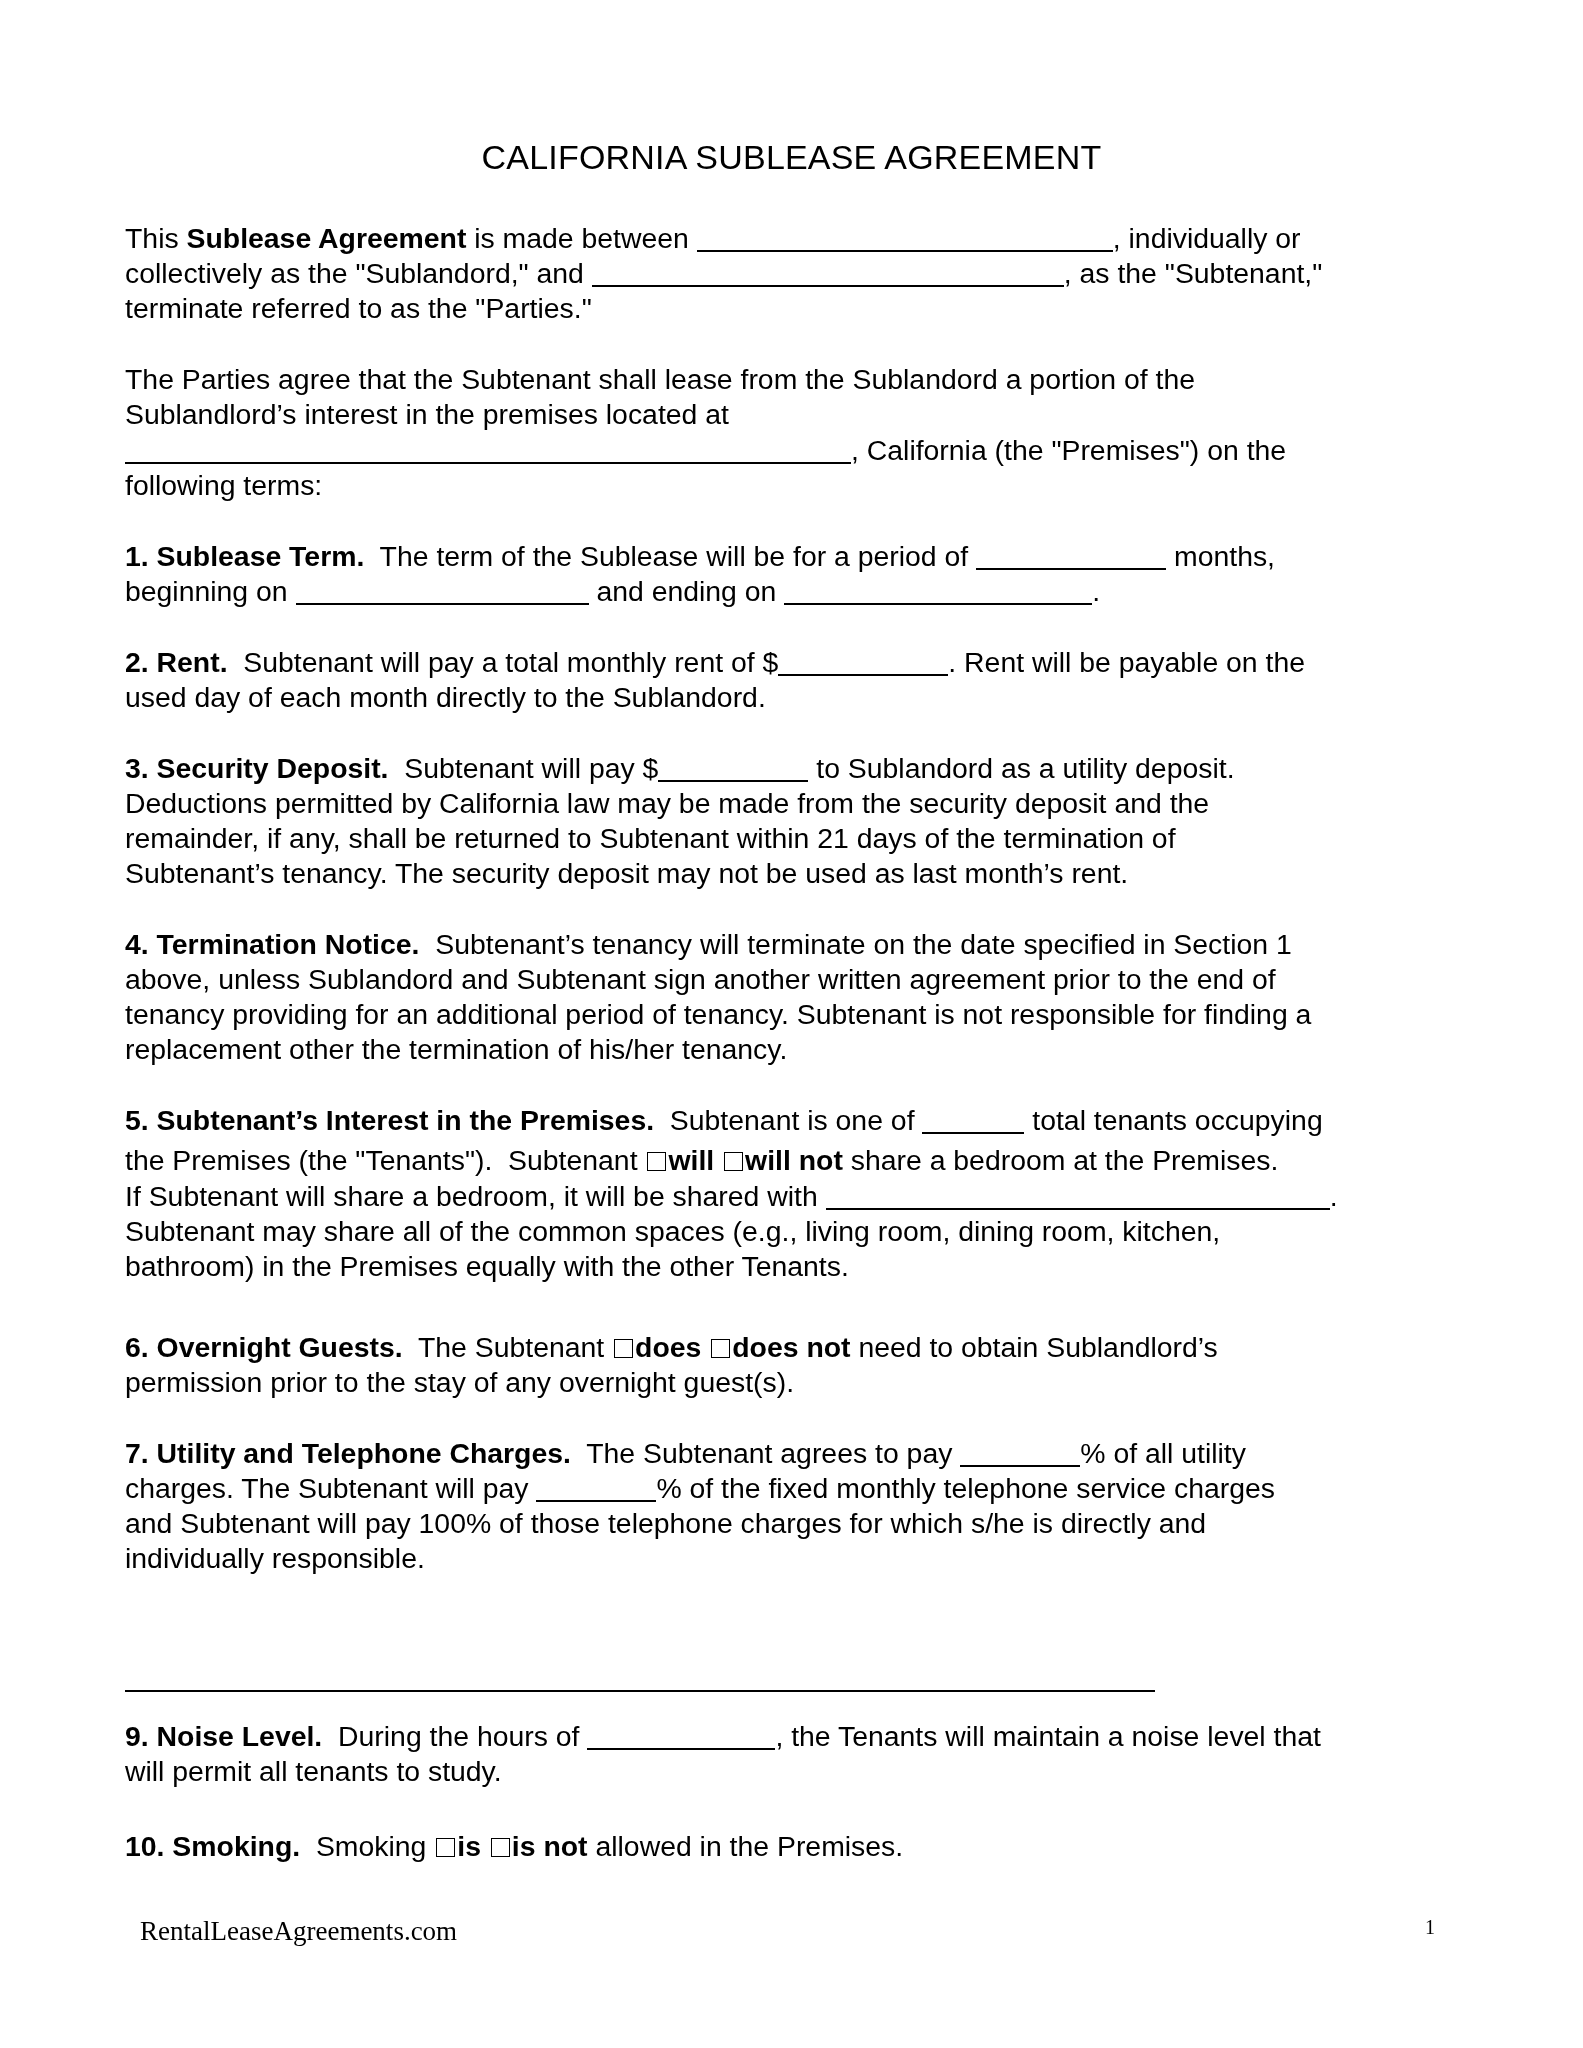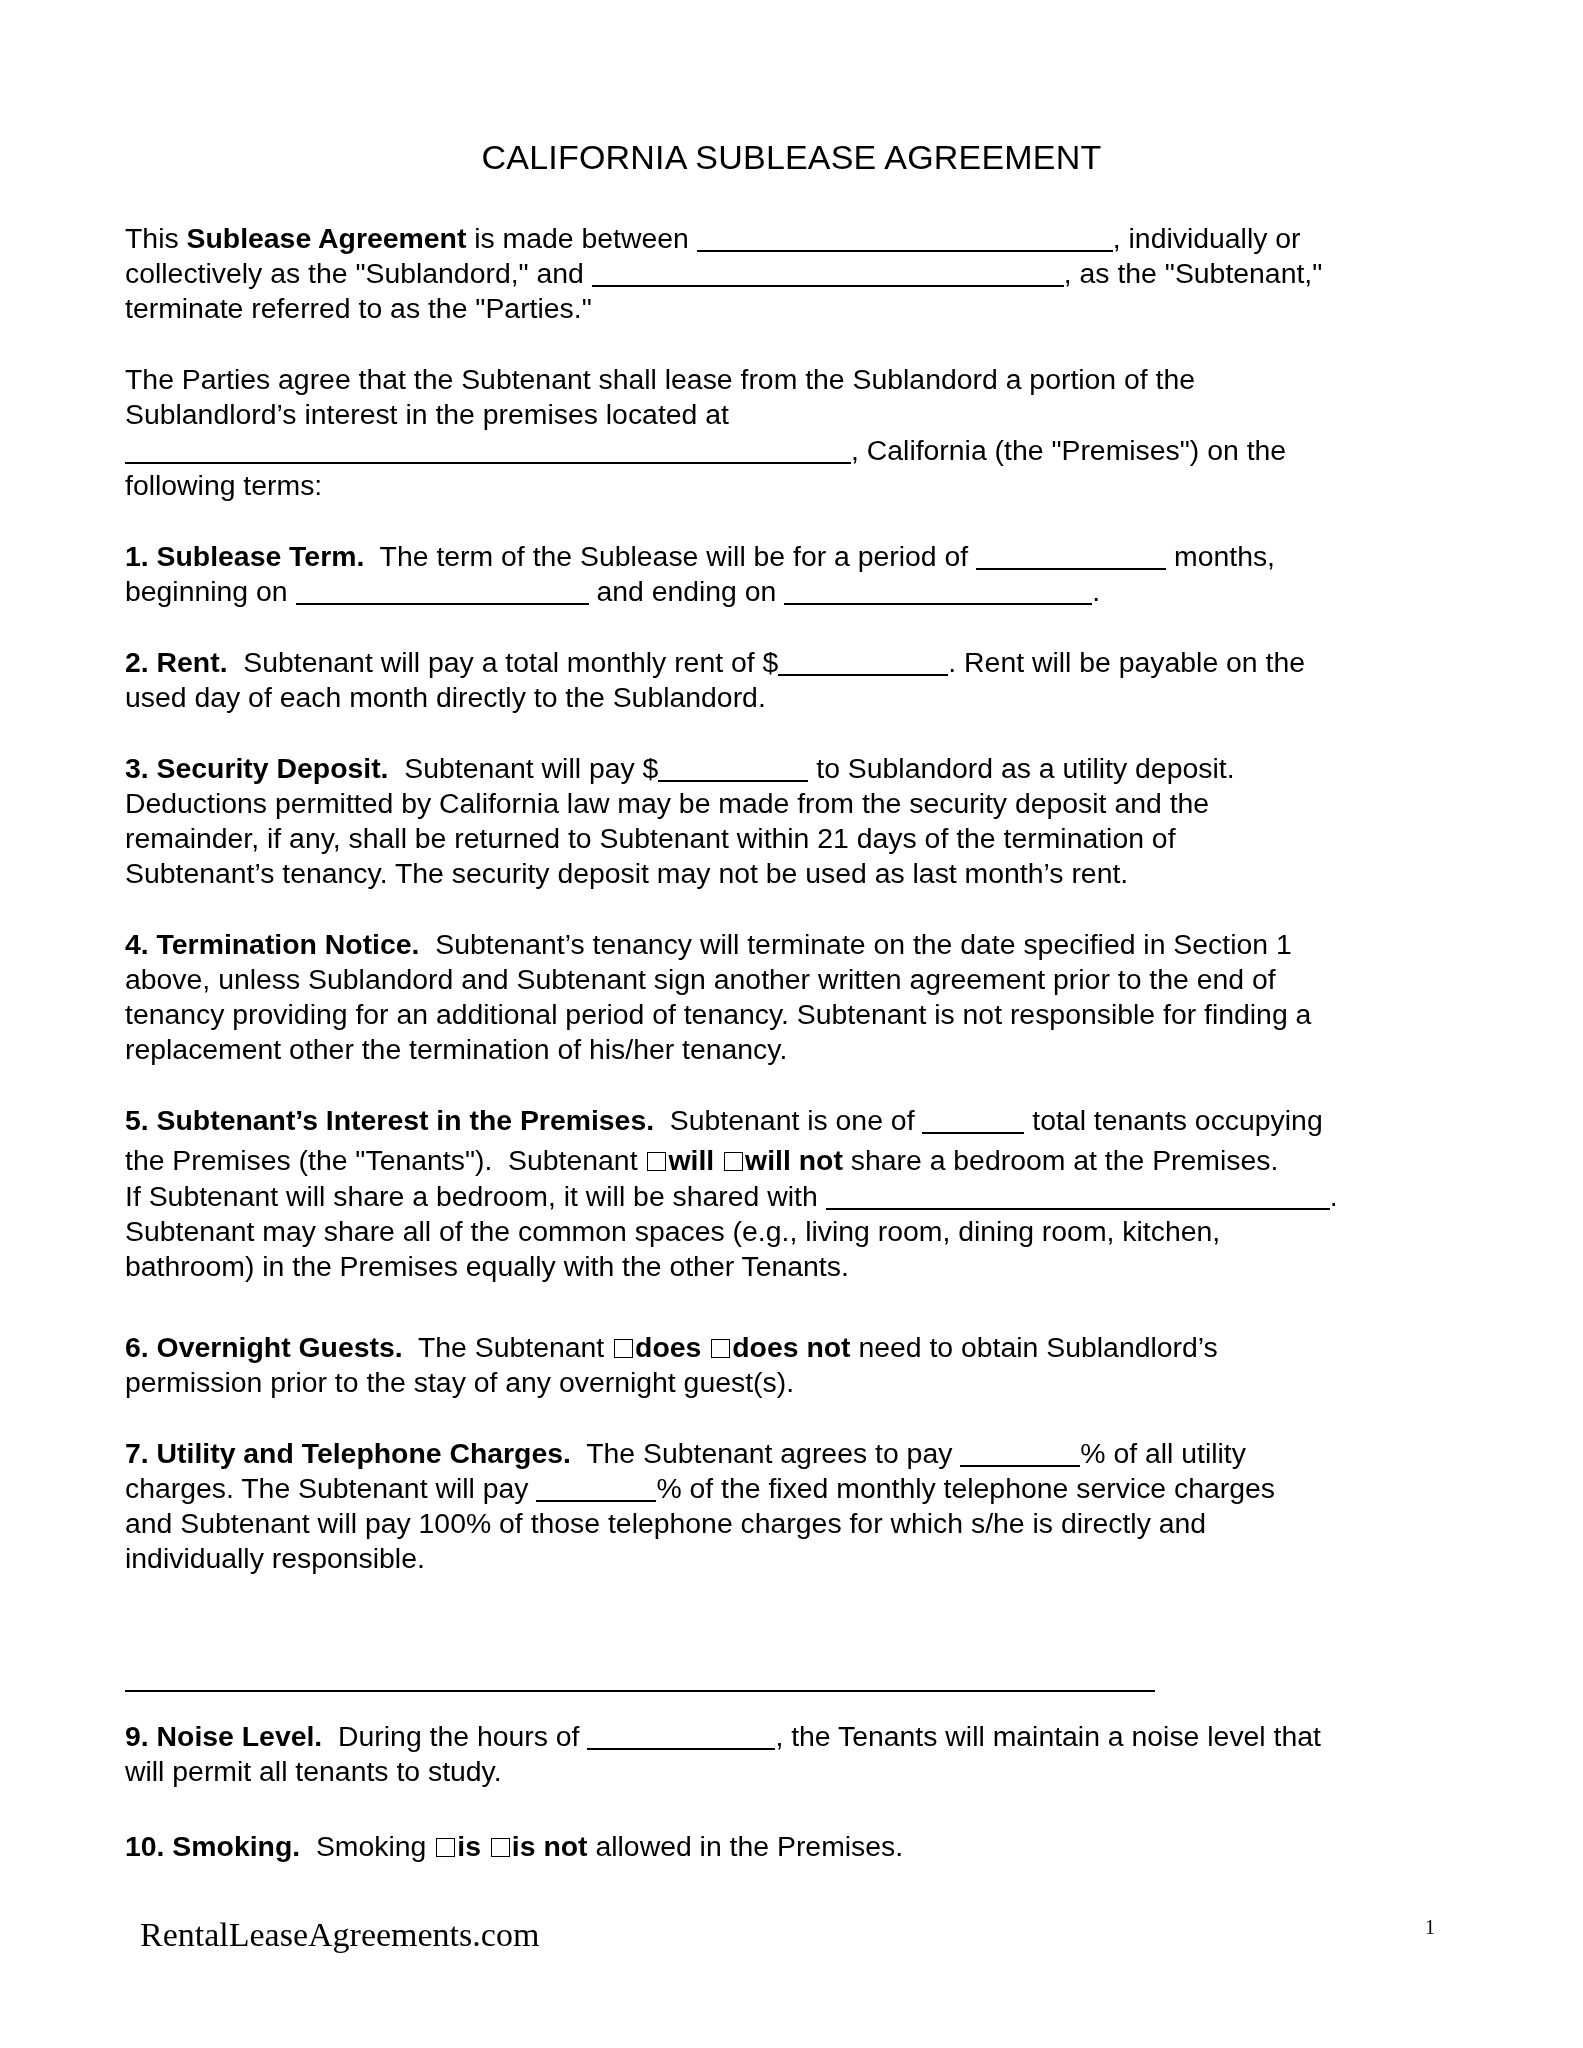--- a/index.html
+++ b/index.html
@@ -17,21 +17,21 @@
   .blank {
     display: inline-block; border-bottom: 2.6px solid #000; height: 23px; vertical-align: baseline;
     margin-bottom: -4px;
   }
   .cb {
     display: inline-block; width: 19px; height: 19px; border: 1.4px solid #000; box-sizing: border-box;
     vertical-align: -1px; margin: 0 2px;
   }
   .footer-left {
     position: absolute; left: 140px; top: 1916px;
-    font-family: "Liberation Serif", serif; font-size: 34px;
+    font-family: "Liberation Serif", serif; font-size: 27px;
   }
   .footer-right {
     position: absolute; left: 1425px; top: 1916px;
     font-family: "Liberation Serif", serif; font-size: 20px;
   }
 </style>
 </head>
 <body>
 
 <div class="page">

